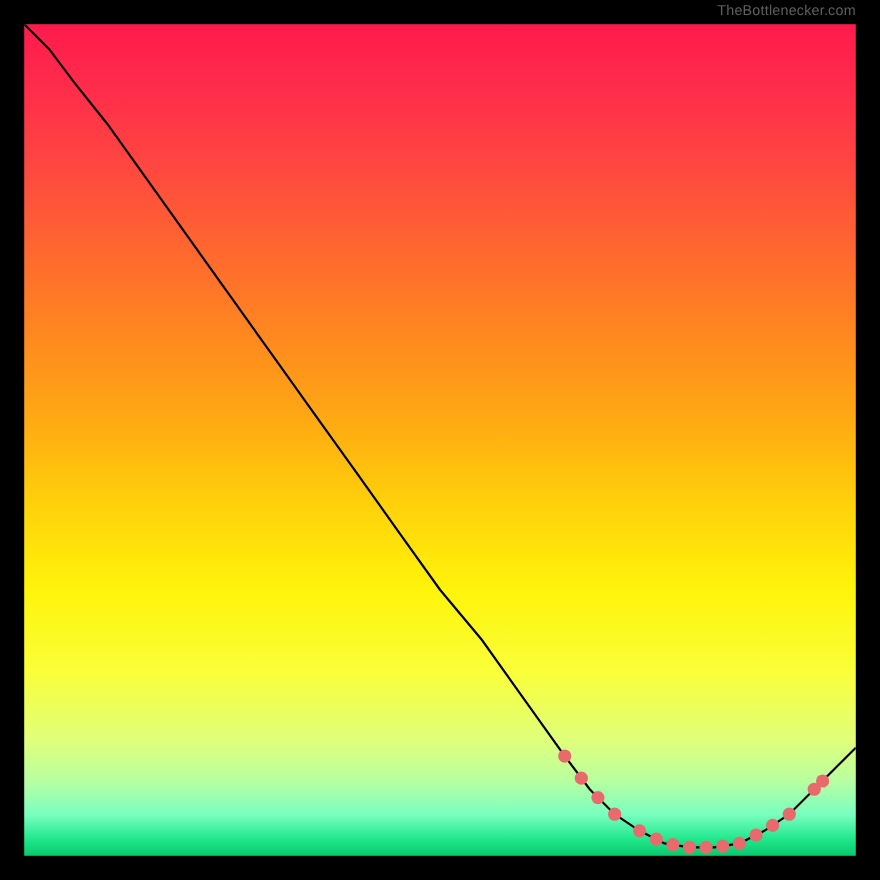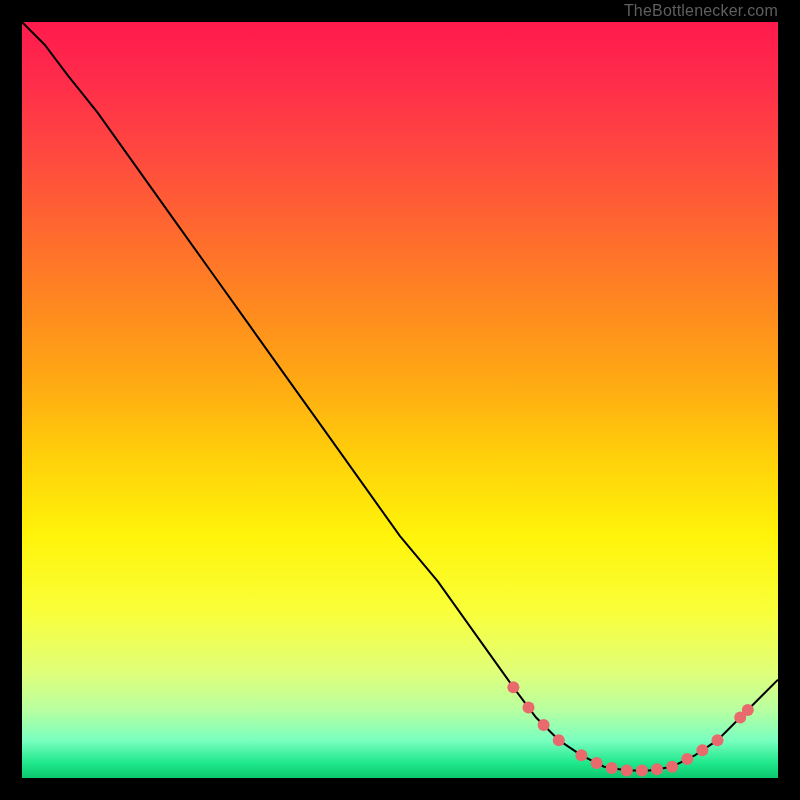--- a/index.html
+++ b/index.html
@@ -41,21 +41,21 @@
       #7affc0 95%,
       #20e88c 98%,
       #0ac76c 100%
     );
   }
   .attribution {
     position: absolute;
     top: 2px;
     right: 22px;
     color: #5f5f5f;
-    font-size: 16px;
+    font-size: 13px;
     letter-spacing: 0.2px;
     font-weight: 400;
   }
   svg.curve {
     position: absolute;
     top: 0;
     left: 0;
     width: 756px;
     height: 756px;
   }

